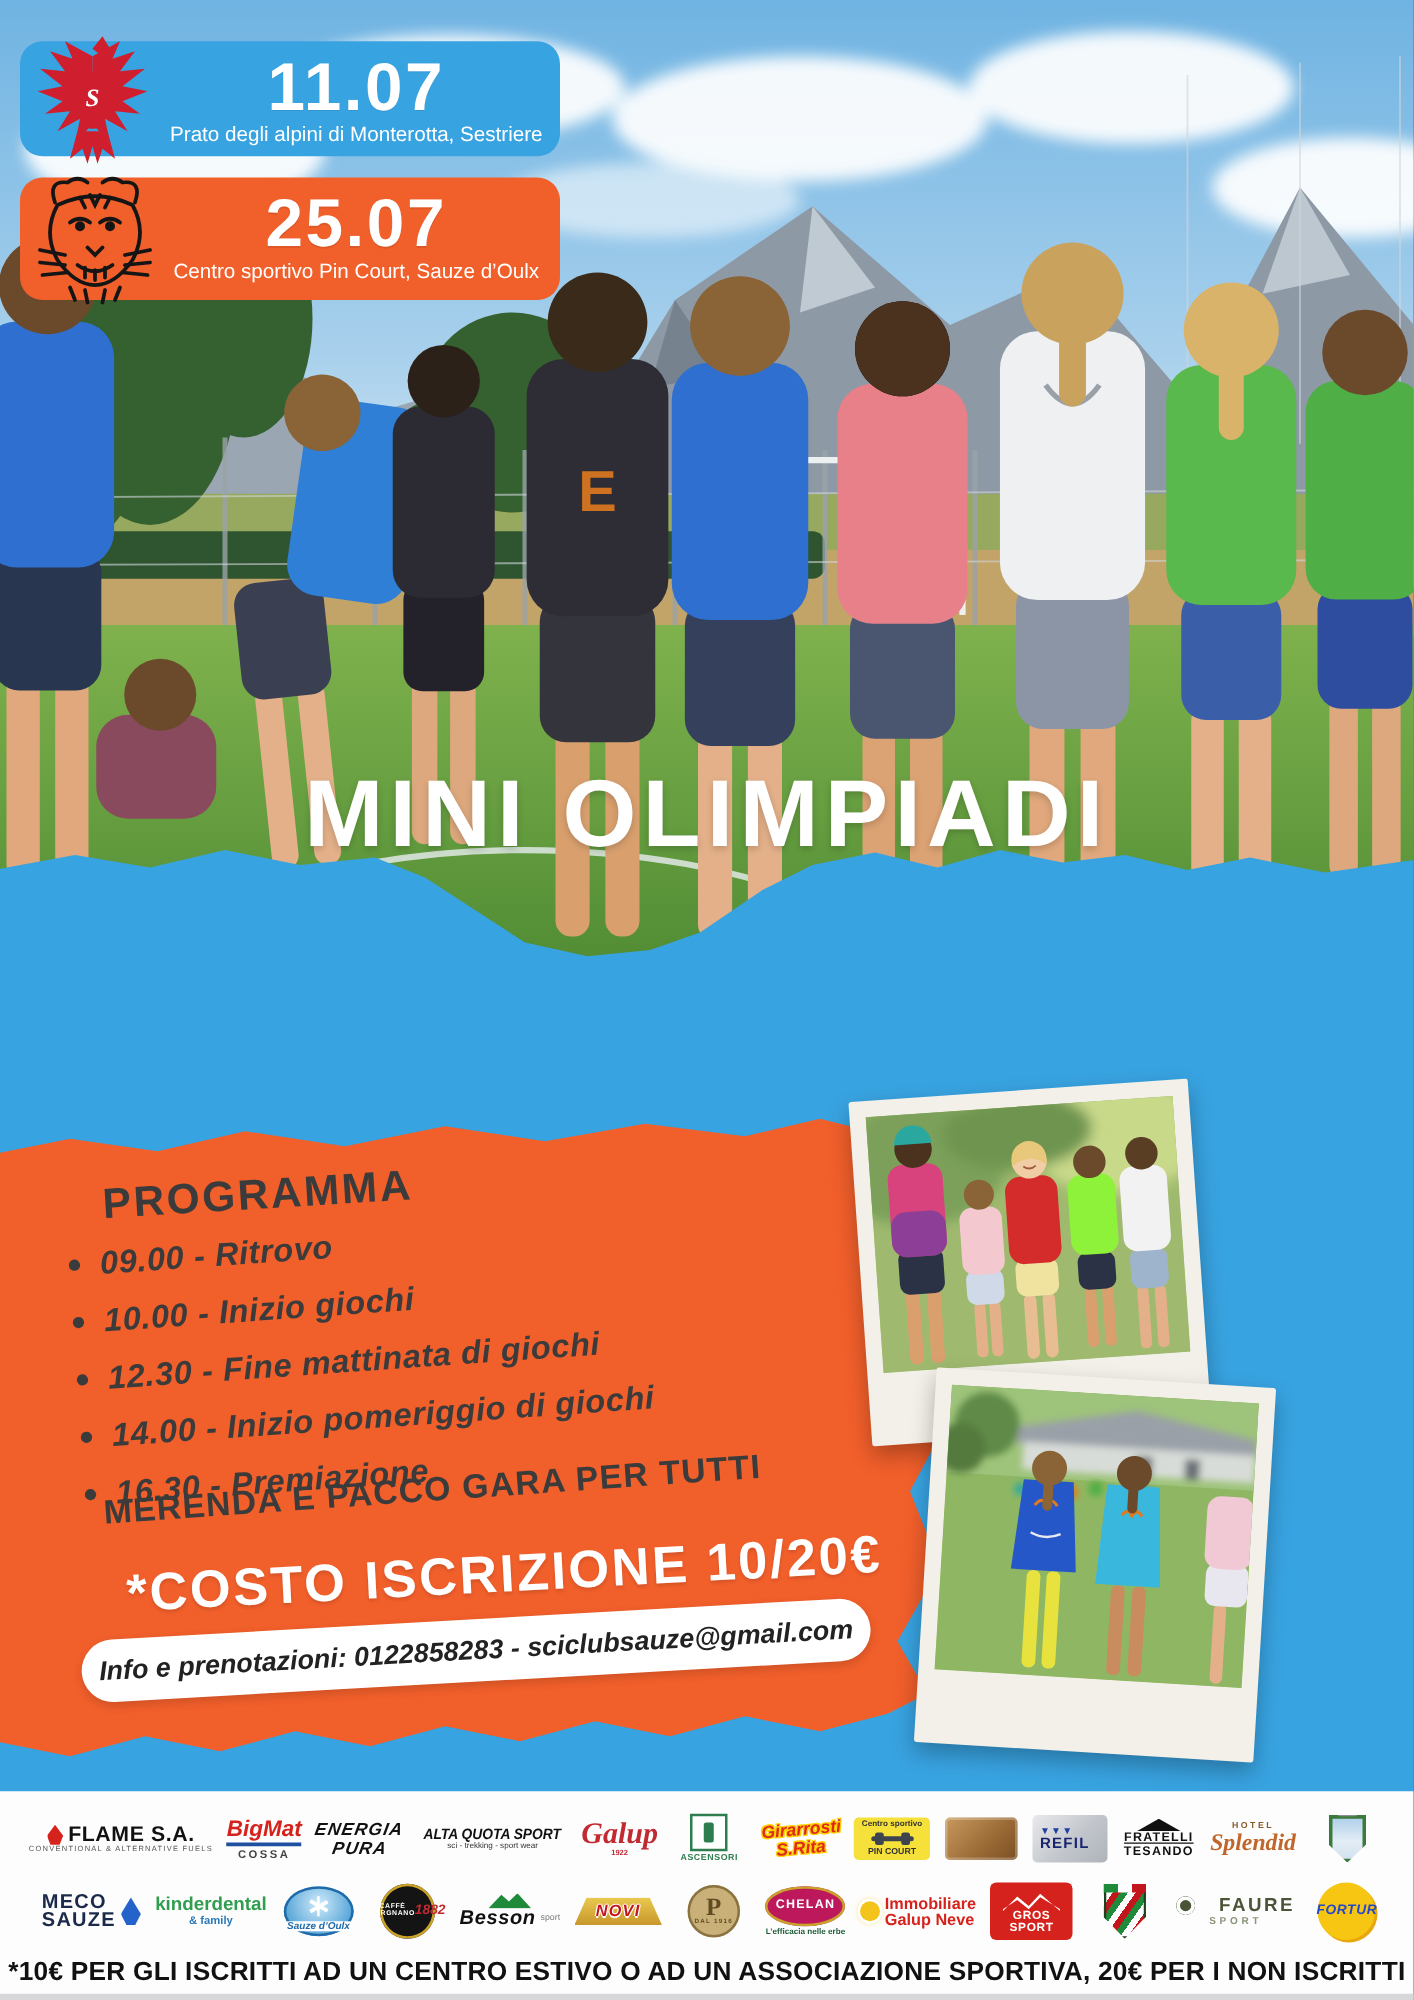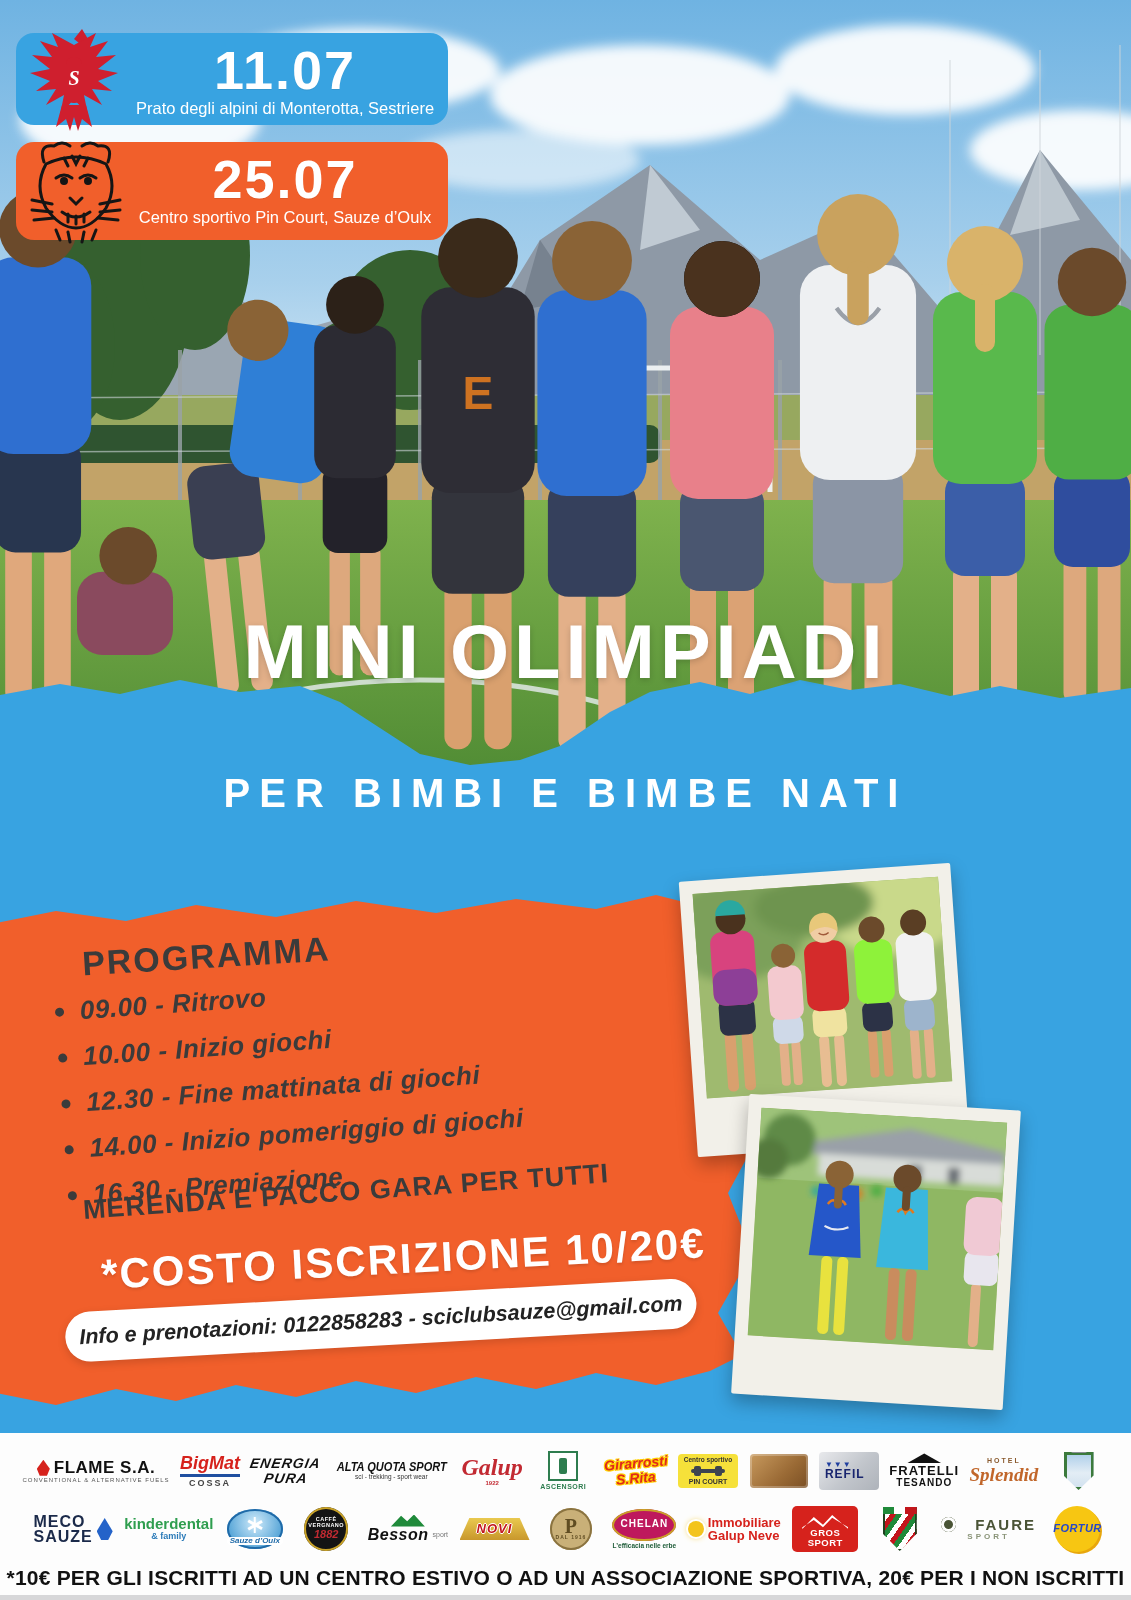--- a/index.html
+++ b/index.html
@@ -117,21 +117,21 @@
 
   .lg-card .card{width:58px;height:34px;border-radius:4px;background:linear-gradient(135deg,#c89a5e,#9a6a35 60%,#7a4f24);
       box-shadow:inset 0 0 0 2px rgba(255,255,255,.25);}
 
   .lg-refil .card{width:60px;height:38px;border-radius:4px;background:linear-gradient(135deg,#e8e9ec,#c2c6cc 55%,#aeb3ba);
       display:flex;flex-direction:column;align-items:flex-start;justify-content:center;padding-left:6px;}
   .lg-refil .tri{font-size:8px;color:#1f3e9e;line-height:.8;letter-spacing:1px;}
   .lg-refil .l1{font-size:12px;color:#18246e;letter-spacing:1px;}
 
   .lg-tesando .roof{width:42px;height:10px;background:#111;clip-path:polygon(8% 100%,50% 0,92% 100%);}
-  .lg-tesando .l1{font-size:13px;letter-spacing:1px;margin-top:1px;}
+  .lg-tesando .l1{font-size:10px;letter-spacing:1px;margin-top:1px;text-decoration:underline;}
   .lg-tesando .l2{font-size:10px;letter-spacing:1px;color:#111;}
 
   .lg-splendid .l2{font-family:"Liberation Serif",serif;font-style:italic;font-size:19px;color:#c1662a;}
   .lg-splendid .l1{font-size:7px;color:#8a5a2e;letter-spacing:2px;}
 
   .crest{width:30px;height:38px;background:linear-gradient(#a9cce9,#e3edf5 55%,#cfe0ee);
       clip-path:polygon(0 0,100% 0,100% 62%,50% 100%,0 62%);border:0;position:relative;
       box-shadow:inset 0 0 0 3px #3c7a3c;}
   .crest:before{content:"";position:absolute;top:-5px;left:7px;width:16px;height:6px;background:#8b8f96;border-radius:2px;}
 
@@ -143,21 +143,21 @@
 
   .lg-sauze .oval{width:56px;height:40px;border-radius:50%;background:radial-gradient(circle at 50% 35%,#cfeafa,#5aa7d8 70%,#2e7fc0);
       position:relative;display:flex;align-items:flex-end;justify-content:center;box-shadow:inset 0 0 0 2px #1f6aa8;}
   .snow{position:absolute;top:8px;left:50%;width:2.5px;height:16px;background:#fff;transform:translateX(-50%);}
   .snow:before,.snow:after{content:"";position:absolute;top:0;left:0;width:2.5px;height:16px;background:#fff;}
   .snow:before{transform:rotate(60deg);} .snow:after{transform:rotate(-60deg);}
   .lg-sauze .lab{background:#fff;border-radius:6px;padding:0 3px;margin-bottom:4px;font-size:8px;
       font-style:italic;font-weight:bold;color:#1f6aa8;white-space:nowrap;}
 
   .lg-vergnano .circ{width:44px;height:44px;border-radius:50%;background:#141414;display:flex;
-      flex-direction:column;align-items:center;justify-content:center;box-shadow:inset 0 0 0 2px #c9a227;}
+      flex-direction:row;align-items:center;justify-content:center;box-shadow:inset 0 0 0 2px #c9a227;}
   .lg-vergnano .l1{font-size:5.5px;color:#fff;letter-spacing:.5px;}
   .lg-vergnano .l2{font-size:11px;color:#c22a32;font-style:italic;}
 
   .lg-besson .mnt{width:34px;height:12px;background:#1f8a3a;clip-path:polygon(0 100%,30% 10%,48% 55%,68% 0,100% 100%);}
   .lg-besson .l1{font-size:16px;font-style:italic;color:#111;letter-spacing:.5px;}
   .lg-besson .l2{font-size:7px;color:#777;font-weight:normal;}
 
   .lg-novi .trap{width:70px;height:22px;background:linear-gradient(#e9c94f,#c8972c);
       clip-path:polygon(0 100%,14% 0,86% 0,100% 100%);display:flex;align-items:center;justify-content:center;}
   .lg-novi .l1{font-size:13px;color:#c2161c;font-style:italic;letter-spacing:1px;
@@ -398,21 +398,20 @@
           <path d="M58,98 L56,108"></path>
           <path d="M70,96 L66,106"></path>
       </g>
     </svg>
     <div class="date">25.07</div>
     <div class="loc">Centro sportivo Pin Court, Sauze d’Oulx</div>
   </div>
 
   <div class="blue-sec">
     <div class="subtitle">
-      <div>PER BIMBI E BIMBE NATI</div>
     </div>
   </div>
 
   <div class="title">MINI OLIMPIADI</div>
 
   <div class="orange-sec">
     <div class="prog-head">PROGRAMMA</div>
     <div class="prog-list">
       <div class="prog-item">
         <span class="bullet"></span>

